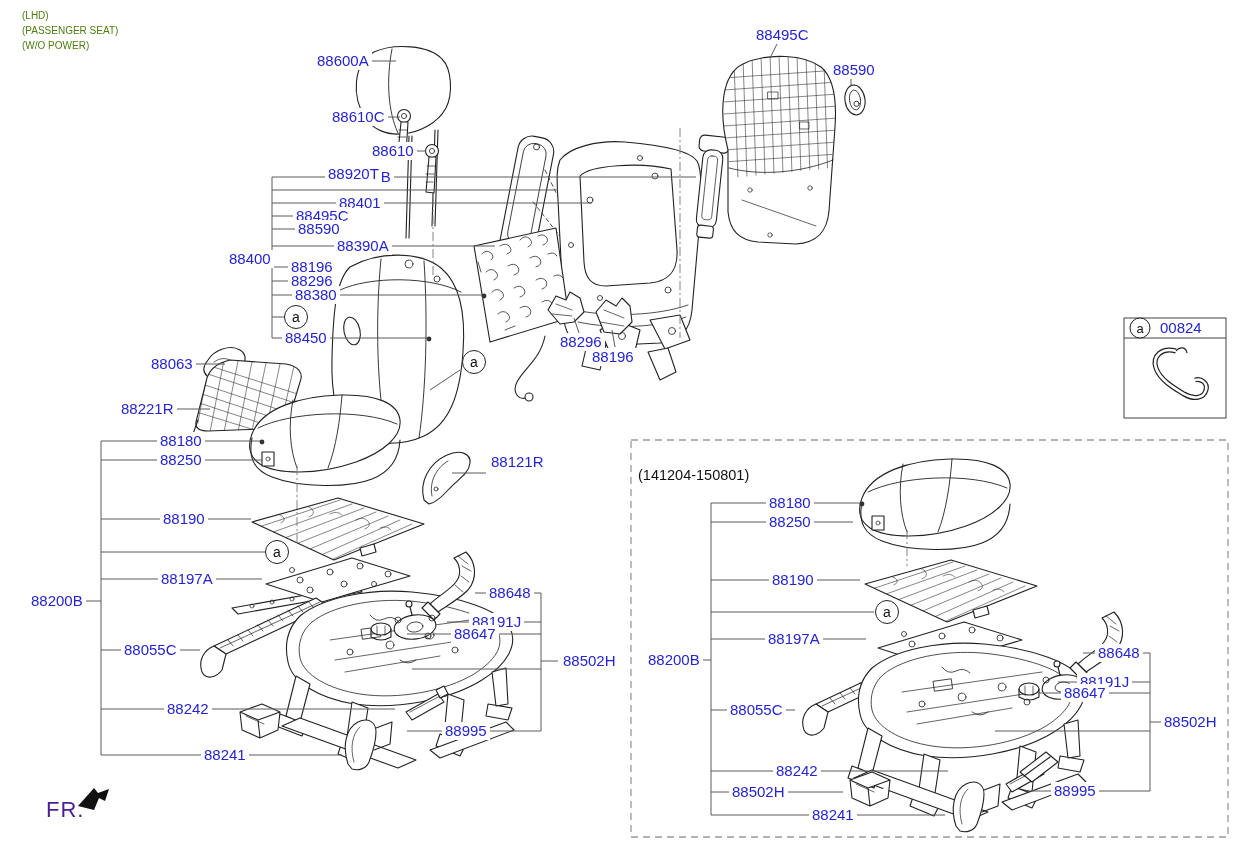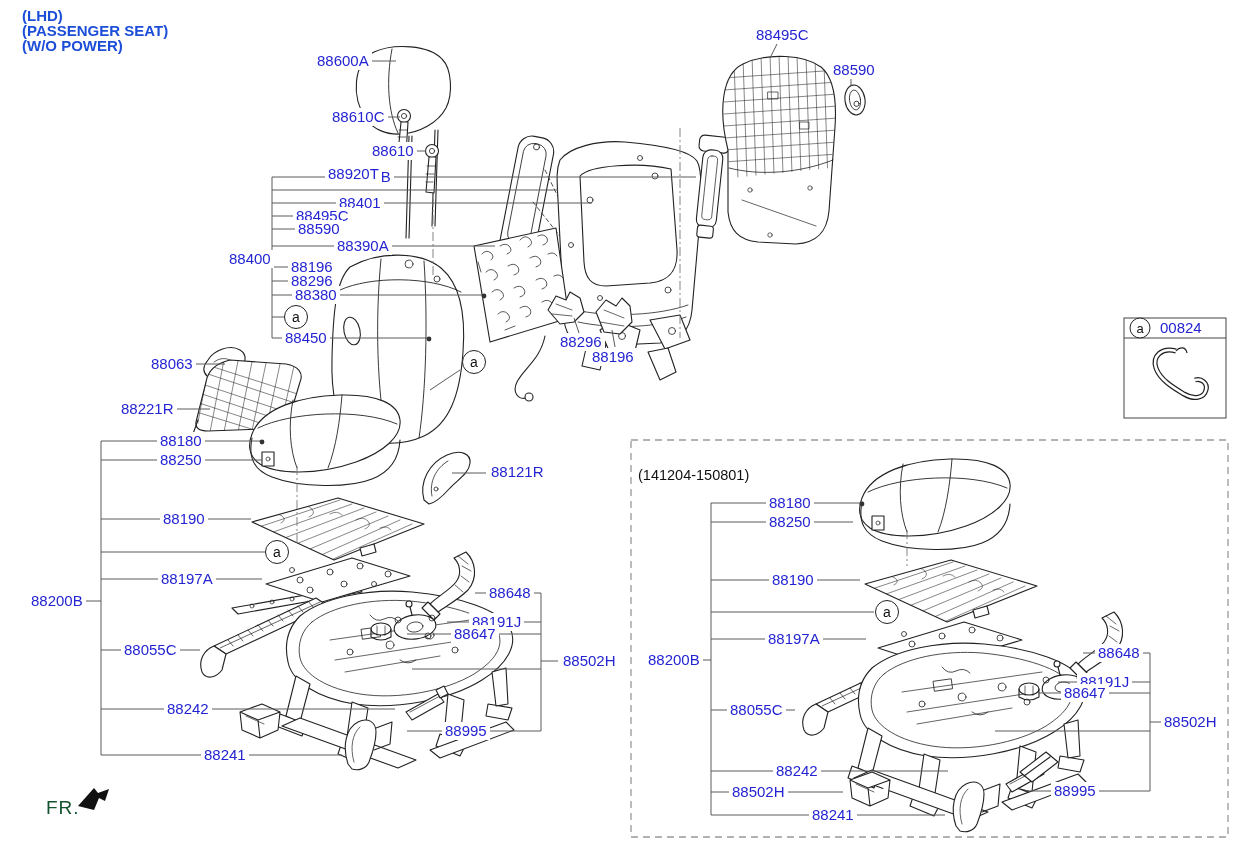--- a/index.html
+++ b/index.html
@@ -1,26 +1,26 @@
 <!DOCTYPE html>
 <html><head>
 <meta charset="utf-8">
 <style>
   html,body{margin:0;padding:0;background:#fff;}
   #canvas{position:relative;width:1247px;height:848px;background:#fff;overflow:hidden;
           font-family:"Liberation Sans",sans-serif;}
   #art{position:absolute;left:0;top:0;}
   .lbl{position:absolute;font-size:15px;line-height:18px;color:#2424d2;background:#fff;
        padding:0 3px;white-space:nowrap;}
-  .hdr{position:absolute;font-size:15px;line-height:15px;color:#1d4ed8;white-space:nowrap;font-weight:bold;}
+  .hdr{position:absolute;font-size:10px;line-height:15px;color:#4d7c0f;white-space:nowrap;}
   .marker{position:absolute;width:24px;height:24px;border:1.3px solid #222;border-radius:50%;
           background:#fff;color:#111;font-size:14px;display:flex;align-items:center;
           justify-content:center;transform:translate(-50%,-50%);box-sizing:border-box;}
   .marker.sm{width:21px;height:21px;font-size:13px;}
-  .fr{position:absolute;font-size:19px;color:#14532d;letter-spacing:1px;}
+  .fr{position:absolute;font-size:22px;color:#4c1d95;letter-spacing:1px;}
   .code{position:absolute;font-size:15px;color:#2424d2;}
   .vtitle{position:absolute;font-size:14.5px;color:#111;}
 </style>
 </head>
 <body>
 
 <div id="canvas">
 
 <svg id="art" width="1247" height="848" viewBox="0 0 1247 848">
   <defs>
@@ -363,21 +363,21 @@
 <div class="lbl" style="left:148px;top:355px">88063</div>
 <div class="lbl" style="left:118px;top:400px">88221R</div>
 <div class="lbl" style="left:157px;top:432px">88180</div>
 <div class="lbl" style="left:157px;top:451px">88250</div>
 <div class="lbl" style="left:160px;top:510px">88190</div>
 <div class="lbl" style="left:158px;top:570px">88197A</div>
 <div class="lbl" style="left:28px;top:592px">88200B</div>
 <div class="lbl" style="left:121px;top:641px">88055C</div>
 <div class="lbl" style="left:164px;top:700px">88242</div>
 <div class="lbl" style="left:201px;top:746px">88241</div>
-<div class="lbl" style="left:488px;top:463px">88121R</div>
+<div class="lbl" style="left:488px;top:453px">88121R</div>
 <div class="lbl" style="left:486px;top:584px">88648</div>
 <div class="lbl" style="left:469px;top:613px">88191J</div>
 <div class="lbl" style="left:451px;top:625px">88647</div>
 <div class="lbl" style="left:560px;top:652px">88502H</div>
 <div class="lbl" style="left:442px;top:722px">88995</div>
 <div class="lbl" style="left:557px;top:333px">88296</div>
 <div class="lbl" style="left:589px;top:348px">88196</div>
 <div class="lbl" style="left:753px;top:26px">88495C</div>
 <div class="lbl" style="left:830px;top:61px">88590</div>
 

